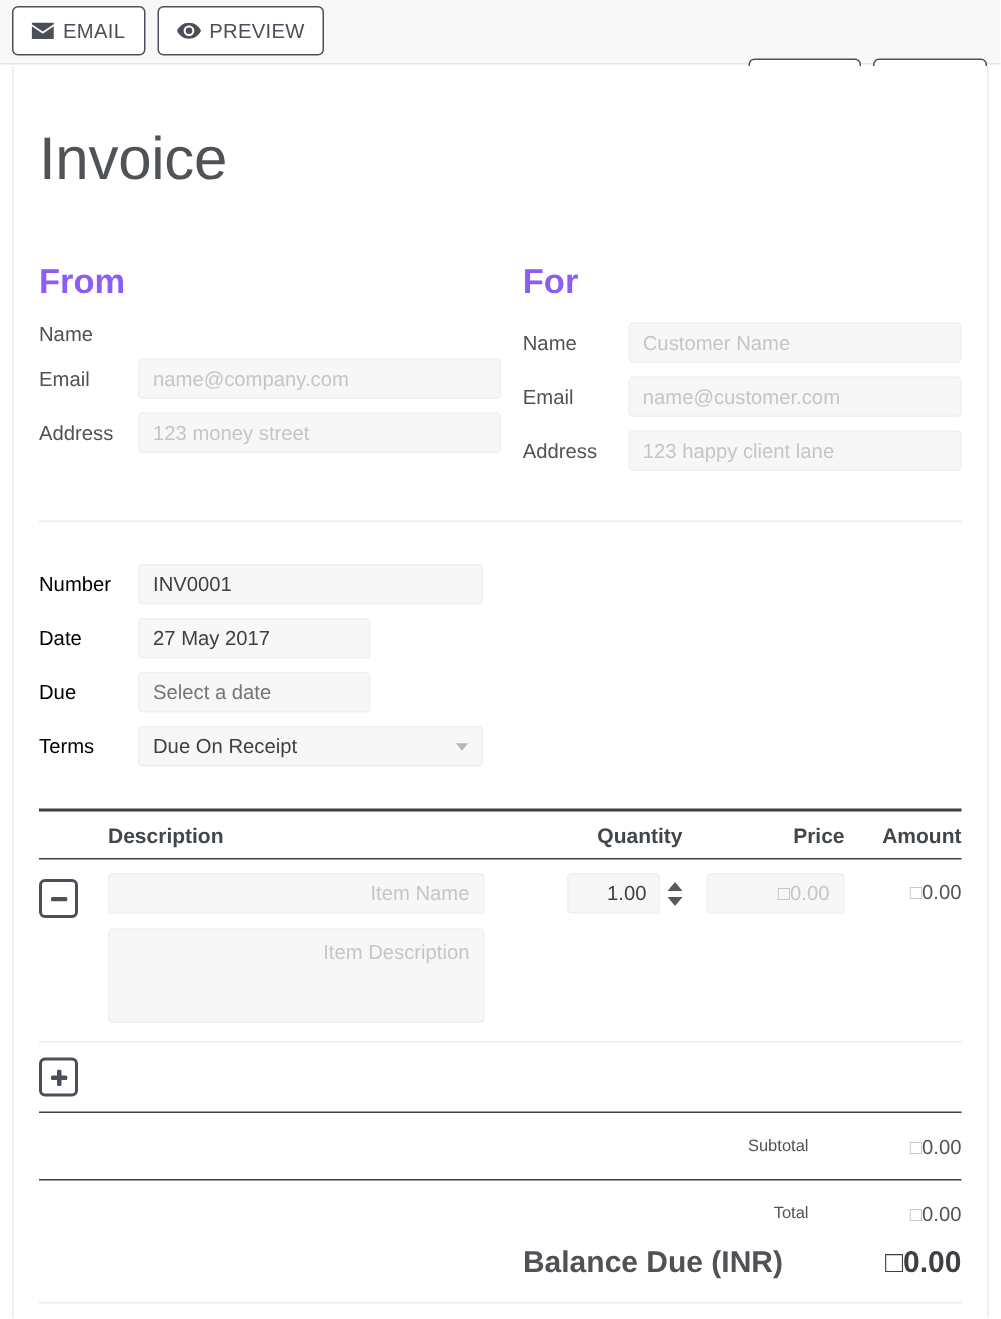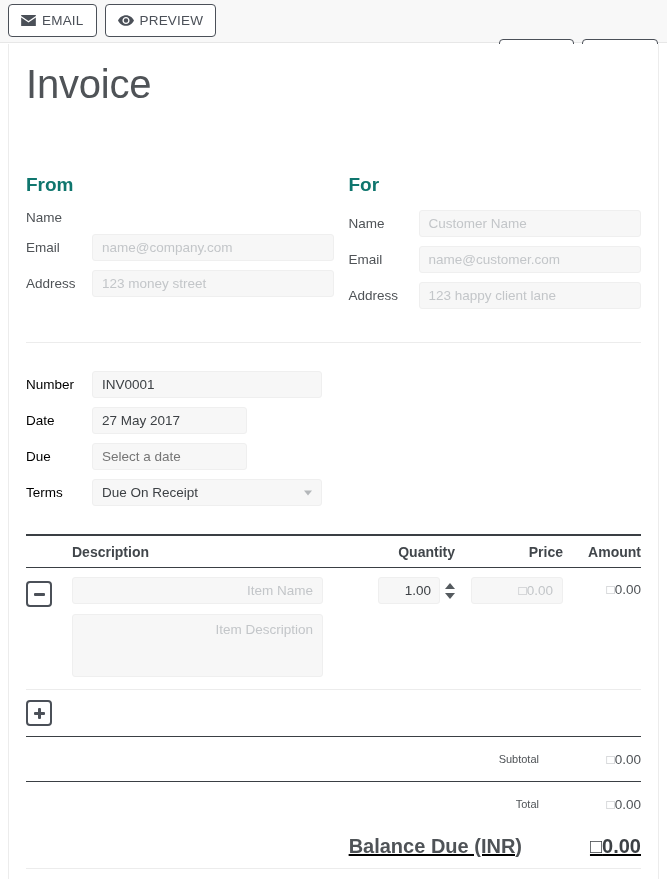--- a/index.html
+++ b/index.html
@@ -43,41 +43,41 @@
     background: #ffffff;
     border-left: 1px solid #ececec;
     border-right: 1px solid #ececec;
     overflow: hidden;
   }
   .inner { position: relative; width: 100%; height: 100%; padding: 0 17px; }
 
   
   .hdr { position: relative; height: 118px; }
   .title {
-    position: absolute; left: 0; top: 18px;
+    position: absolute; left: 0; top: 40px;
     font-size: 40px; font-weight: 400; color: #4f5357;
     letter-spacing: -0.2px;
   }
   .logo-box {
     position: absolute; right: 0; top: 28px;
     width: 155px; height: 73px;
     background: #f9f9f9;
     border: 1px solid #f0f0f0;
     border-radius: 3px;
     display: flex; align-items: center; justify-content: center;
     color: #8d9094; font-size: 21px; font-weight: 400;
   }
 
   
   .parties { position: relative; display: flex; margin-top: 12px; }
   .party { width: 50%; }
   .party.right { padding-left: 15px; }
   .party h3 {
     margin: 0 0 14px 0;
-    font-size: 19px; font-weight: bold; color: #0f766e;
+    font-size: 23px; font-weight: bold; color: #8b5cf6;
   }
   .frow { display: flex; align-items: center; margin-bottom: 9px; }
   .flabel {
     font-size: 13.5px; color: #4f5357; width: 66px; flex: none;
   }
   .party.right .flabel { width: 70px; }
   .finput {
     flex: 1 1 auto; height: 27px;
     background: #f7f7f7;
     border: 1px solid #efefef;
@@ -208,21 +208,21 @@
   .add-row { padding: 10px 0 10px 0; }
 
   
   .tot-row { display: flex; align-items: center; height: 44px; }
   .tot-label {
     flex: 1 1 auto; text-align: right; padding-right: 24px;
     font-size: 11px; color: #4f5357;
   }
   .tot-value { width: 78px; flex: none; text-align: right; font-size: 13.5px; color: #4f5357; }
 
-  .bal-row { display: flex; align-items: center; height: 40px; text-decoration: underline; }
+  .bal-row { display: flex; height: 40px; }
   .bal-label {
     flex: 1 1 auto; text-align: right; padding-right: 24px;
     font-size: 20px; font-weight: bold; color: #4f5357;
   }
   .bal-value { width: 95px; flex: none; text-align: right; font-size: 20px; font-weight: bold; color: #3d4145; }
 
   .cur { color: #b9bcbf; font-weight: inherit; }
   .cur-strong { color: #3d4145; }
 
   .bottom-rule {

